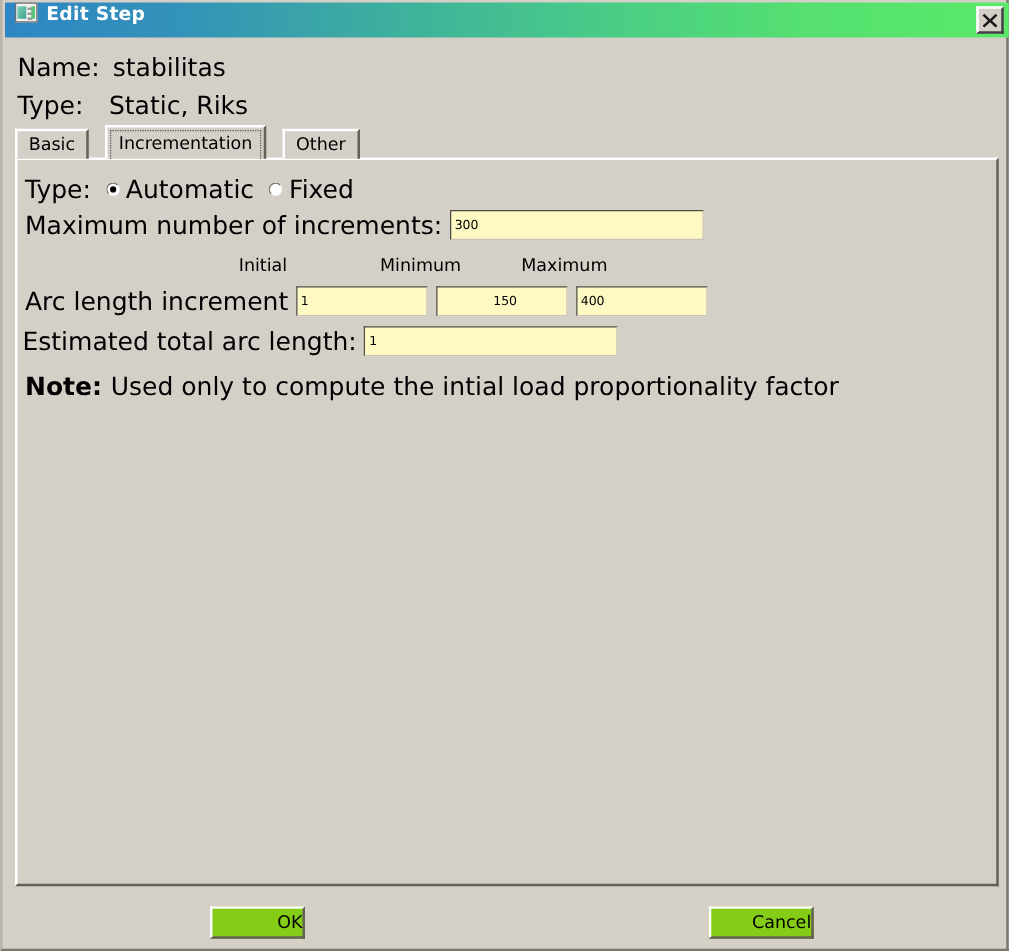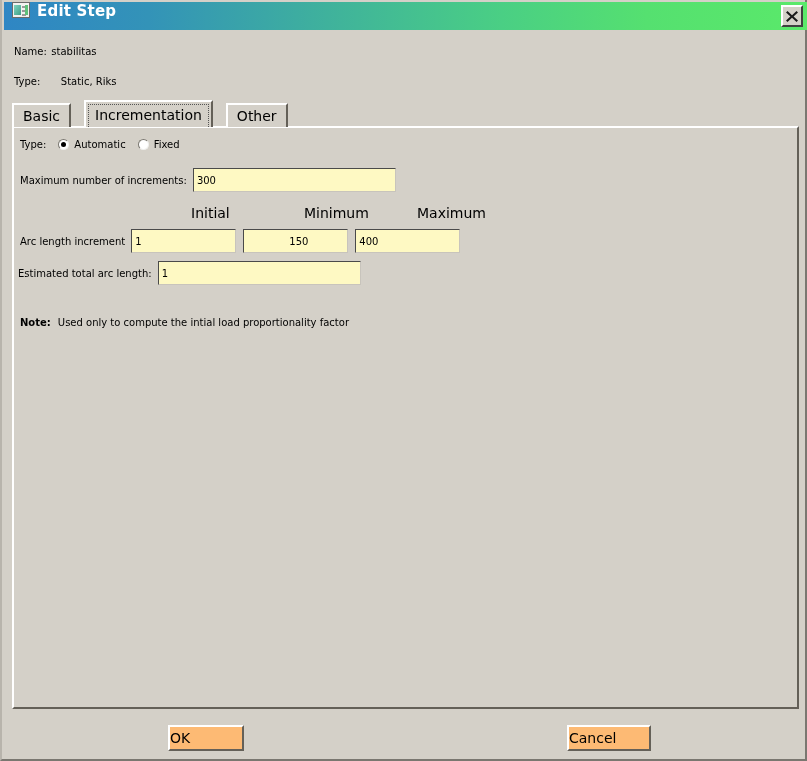--- a/index.html
+++ b/index.html
@@ -172,21 +172,21 @@
     border-bottom: 2px solid #646058;
   }
 
   .row {
     position: absolute;
     display: flex;
     align-items: center;
     white-space: nowrap;
   }
   .lbl {
-    font-size: 10px;
+    font-size: 20px;
     color: #000000;
     white-space: nowrap;
   }
   .lbl-bold { font-weight: bold; }
 
   
   .radio {
     width: 11px;
     height: 11px;
     border-radius: 50%;
@@ -233,29 +233,29 @@
     position: absolute;
     font-size: 14px;
     color: #000;
     white-space: nowrap;
   }
 
   
   .btn {
     position: absolute;
     height: 26px;
-    background: #fdba74;
+    background: #84cc16;
     box-sizing: border-box;
     border-top: 2px solid #ffffff;
     border-left: 2px solid #ffffff;
     border-right: 2px solid #646058;
     border-bottom: 2px solid #646058;
     display: flex;
     align-items: center;
-    justify-content: flex-start;
+    justify-content: flex-end;
     font-size: 14px;
     color: #000000;
     cursor: pointer;
   }
   #ok-button { left: 166px; top: 725px; width: 76px; }
   #cancel-button { left: 565px; top: 725px; width: 84px; }
 </style>
 </head>
 <body>
 
@@ -272,21 +272,21 @@
     <div class="title-text">Edit Step</div>
     <div class="close-btn">
       <svg width="14" height="14" viewBox="0 0 14 14">
         <path d="M2.5 2 L7 6.3 L11.5 2 L13 3.4 L8.6 7.5 L13 11.6 L11.5 13 L7 8.7 L2.5 13 L1 11.6 L5.4 7.5 L1 3.4 Z" fill="#1a1a1a"></path>
       </svg>
     </div>
   </div>
 
   <div class="info-line info-name">
     <span class="lbl">Name:</span>
-    <span class="lbl" style="">stabilitas</span>
+    <span class="lbl" style="margin-left:6px;">stabilitas</span>
   </div>
   <div class="info-line info-type">
     <span class="lbl">Type:</span>
     <span class="lbl" style="margin-left:16px;">Static, Riks</span>
   </div>
 
   <div class="tabstrip">
     <div class="tab">
       <span>Basic</span>
     </div>
@@ -323,21 +323,21 @@
       <span class="field" style="width:105px; margin-left:6px;">1</span>
       <span class="field" style="width:105px; margin-left:7px;padding-left:45px;">150</span>
       <span class="field" style="width:105px; margin-left:7px;">400</span>
     </div>
 
     <div class="row" style="left:4px; top:133px;">
       <span class="lbl">Estimated total arc length:</span>
       <span class="field" style="width:203px; margin-left:6px;">1</span>
     </div>
 
-    <div class="row" style="left:6px; top:169px;margin-top:20px;">
+    <div class="row" style="left:6px; top:169px;">
       <span class="lbl lbl-bold">Note:</span>
       <span class="lbl" style="margin-left:7px;">Used only to compute the intial load proportionality factor</span>
     </div>
 
   </div>
 
   <div class="btn" id="ok-button">
     <span>OK</span>
   </div>
   <div class="btn" id="cancel-button">

